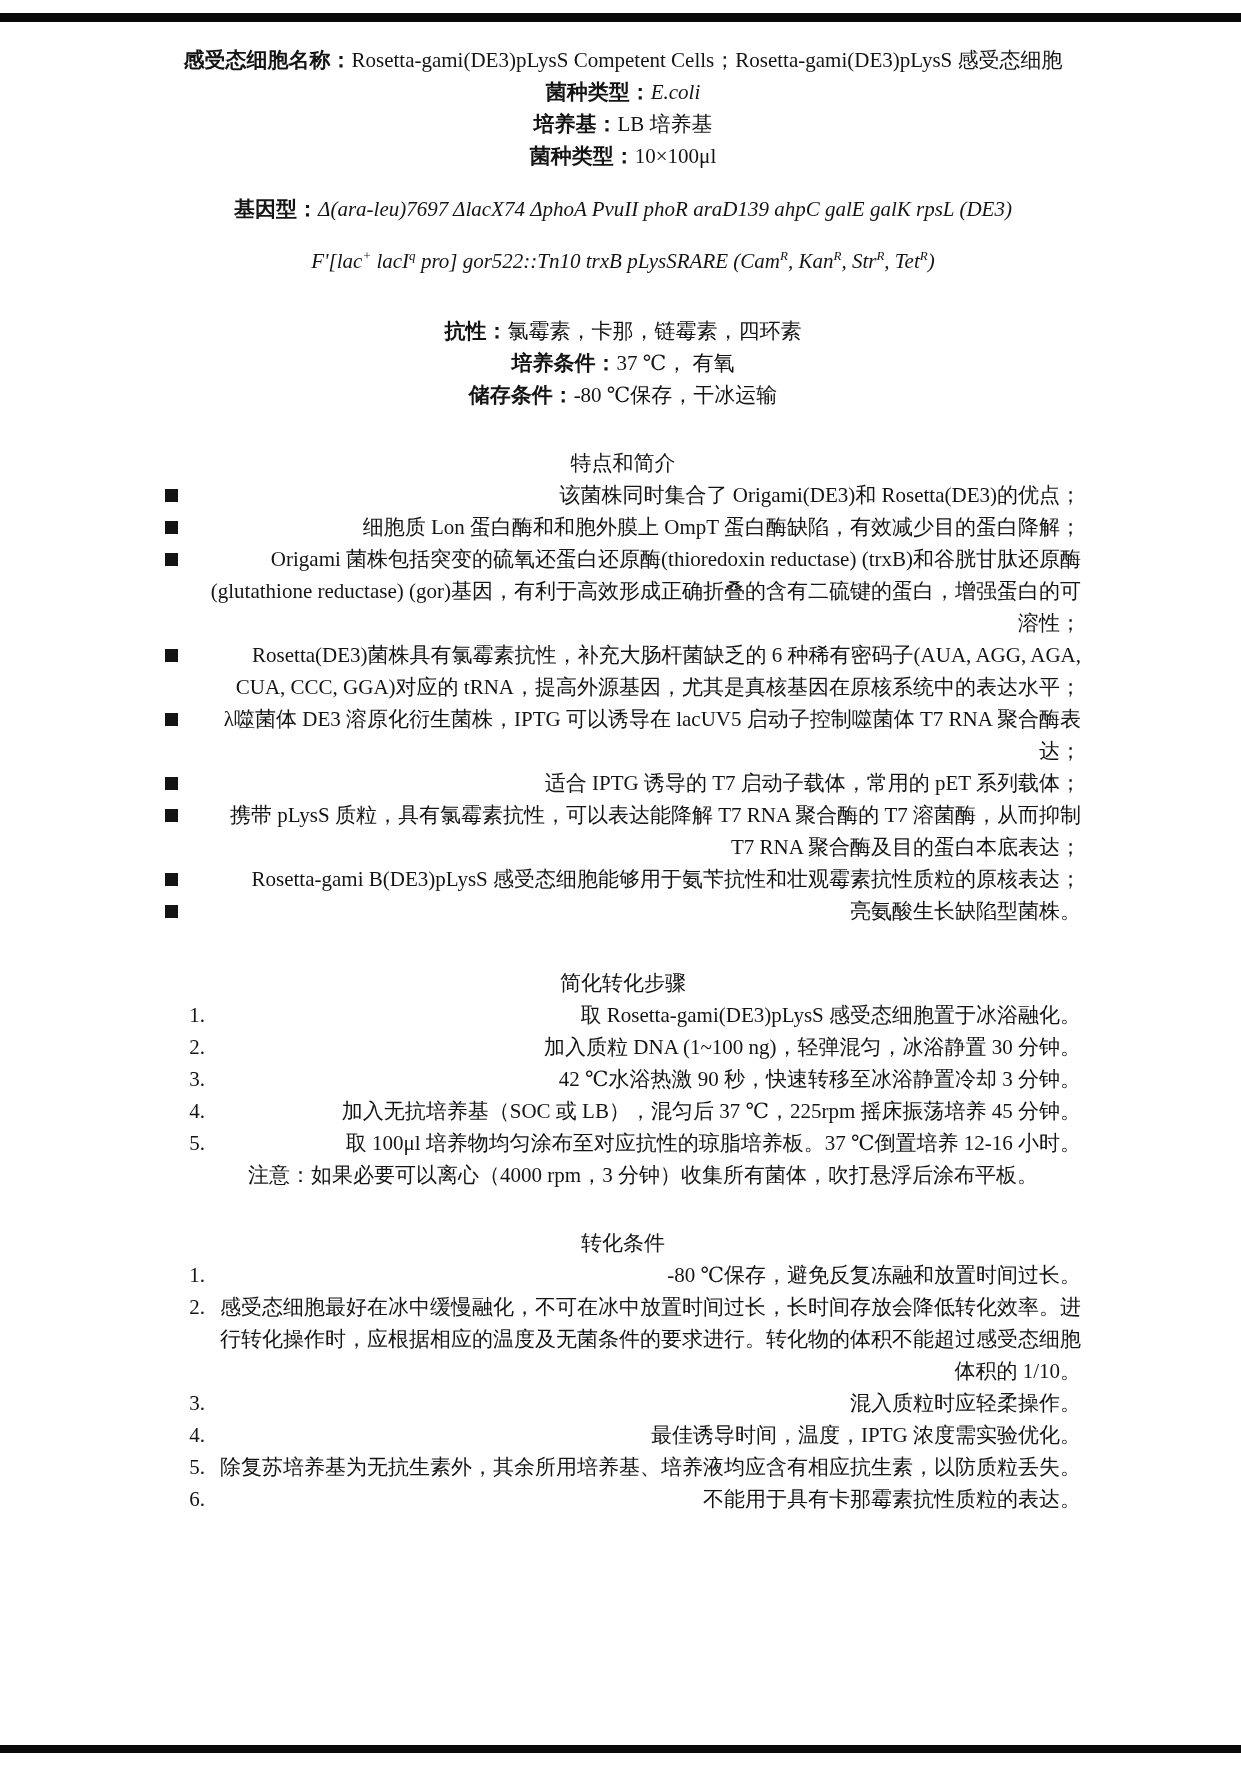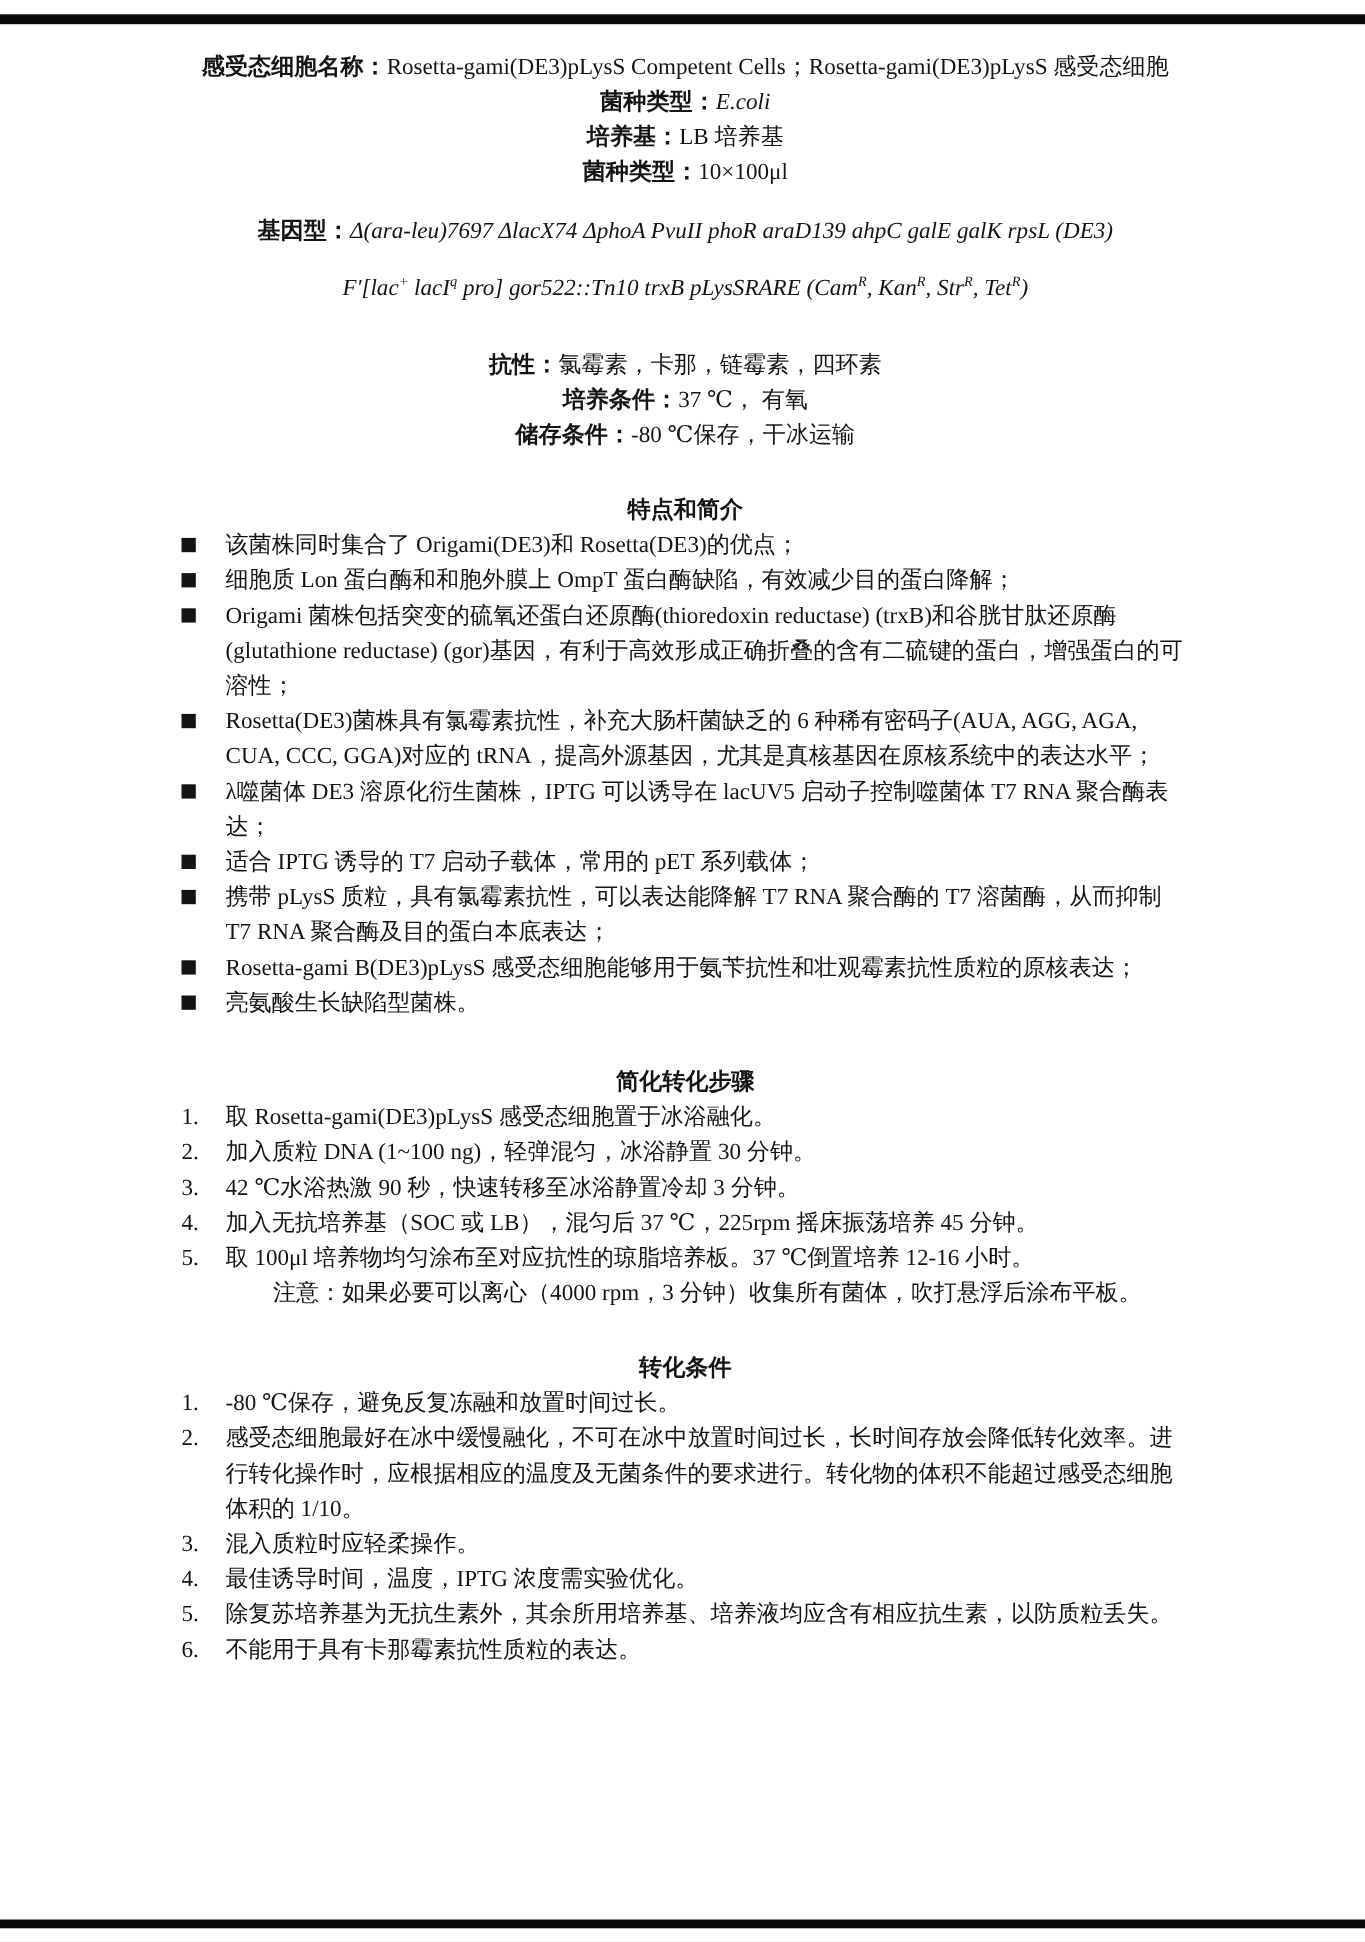--- a/index.html
+++ b/index.html
@@ -18,23 +18,23 @@
     position:absolute; left:165px; top:44px; width:916px;
     font-size:21px; line-height:32px;
   }
   p { margin:0;text-align:center; }
   .lbl { font-weight:bold; }
   .ital { font-style:italic; }
   sup { font-size:0.62em; line-height:0; vertical-align:super; }
   .geno-l1 { margin-top:21px; }
   .geno-l2 { margin-top:20px; font-style:italic; }
   .props { margin-top:38px; }
-  .sec-heading { font-weight:bold; margin-top:36px; }
+  .sec-heading { font-weight:normal; margin-top:36px; }
   .sec-heading.steps-gap { margin-top:40px; }
-  .li { display:flex; align-items:flex-start; }
+  .li { display:flex; align-items:flex-start;text-align:right; }
   .marker-col { flex:none; width:40px; }
   .sq { display:block; width:13px; height:13px; background:#141414; margin-top:10px; }
   .li-text { flex:1; min-width:0; }
   .note-line { padding-left:40px; }
 </style>
 </head>
 <body>
 
 <div class="page">
   <div class="bar bar-top"></div>

